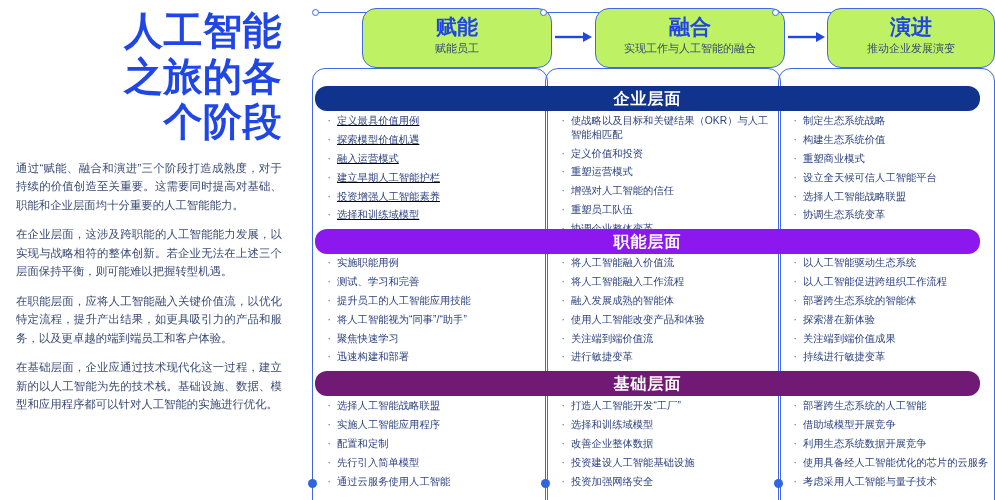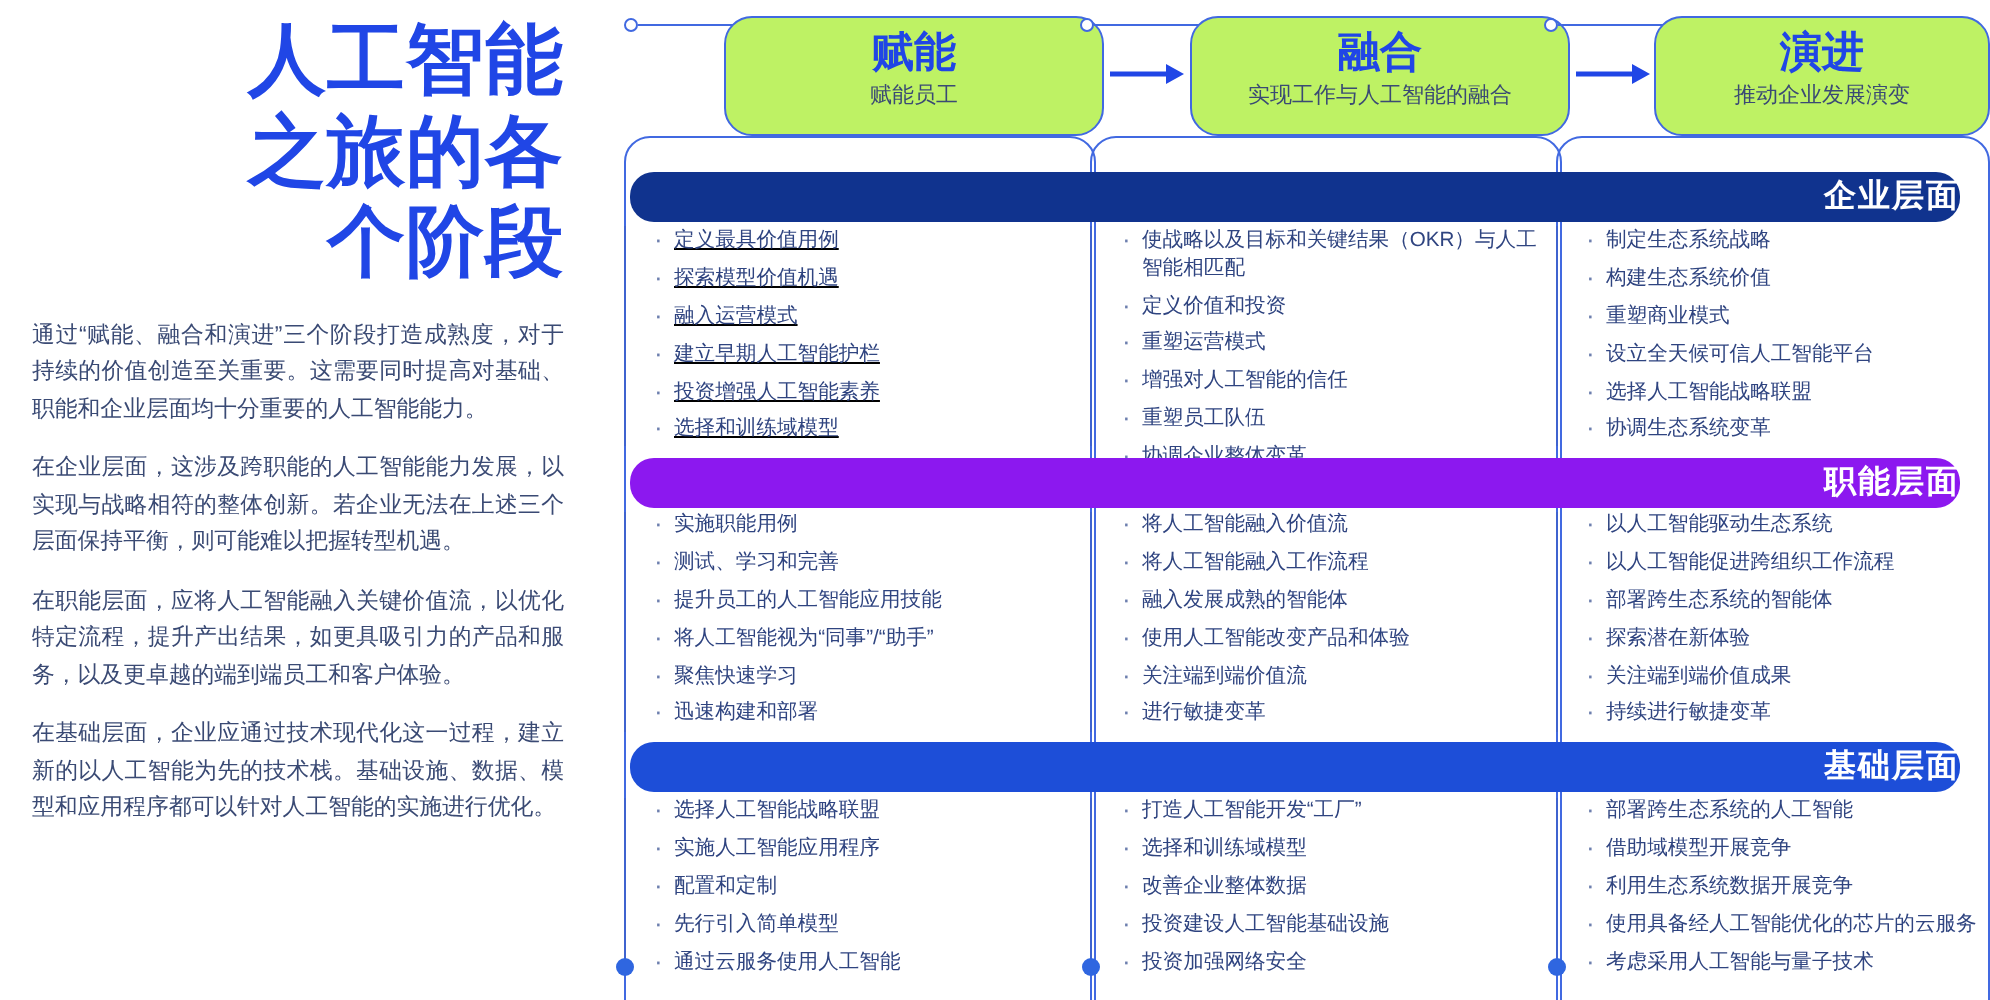--- a/index.html
+++ b/index.html
@@ -80,21 +80,21 @@
     border-radius:13px;
     box-sizing:border-box;
     background:transparent;
   }
 
   
   .band-title{
     position:absolute;left:15px;width:665px;
     height:25px;border-radius:12px;
     color:#ffffff;font-size:16px;font-weight:bold;
-    text-align:right;line-height:25px;
+    text-align:center;line-height:25px;
     letter-spacing:1px;
   }
 
   
   .col{
     position:absolute;
     box-sizing:border-box;
   }
   .bullets{margin:0;padding:0;list-style:none;}
   .bullets li{
@@ -228,21 +228,21 @@
     <ul class="bullets">
       <li>以人工智能驱动生态系统</li>
       <li>以人工智能促进跨组织工作流程</li>
       <li>部署跨生态系统的智能体</li>
       <li>探索潜在新体验</li>
       <li>关注端到端价值成果</li>
       <li>持续进行敏捷变革</li>
     </ul>
   </div>
 
-  <div class="band-title" style="top:371px;background:#1d4ed8;">基础层面</div>
+  <div class="band-title" style="top:371px;background:#701a75;">基础层面</div>
   <div class="col" style="left:24px;top:399px;width:215px;">
     <ul class="bullets">
       <li>选择人工智能战略联盟</li>
       <li>实施人工智能应用程序</li>
       <li>配置和定制</li>
       <li>先行引入简单模型</li>
       <li>通过云服务使用人工智能</li>
     </ul>
   </div>
   <div class="col" style="left:258px;top:399px;width:212px;">

